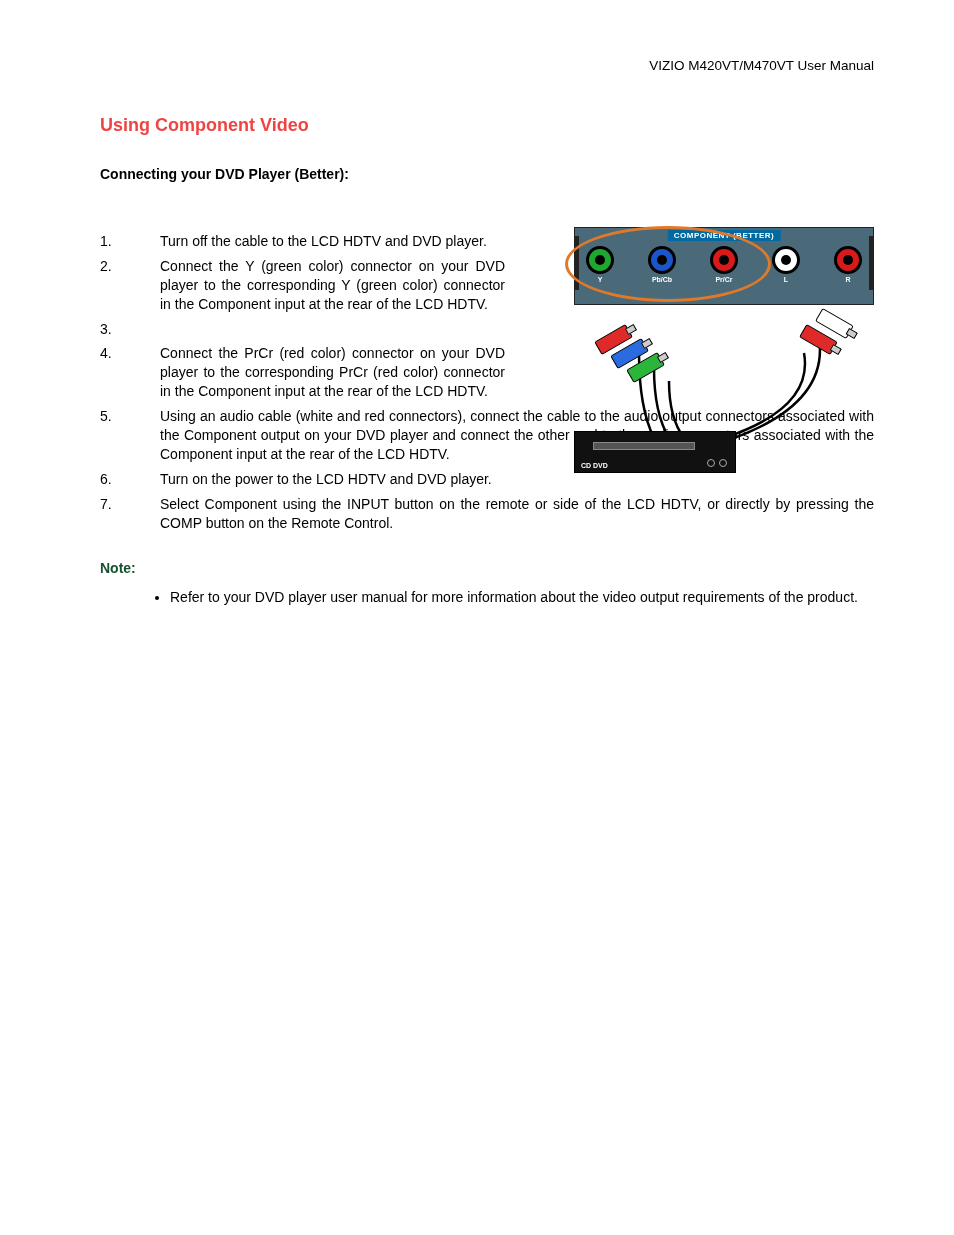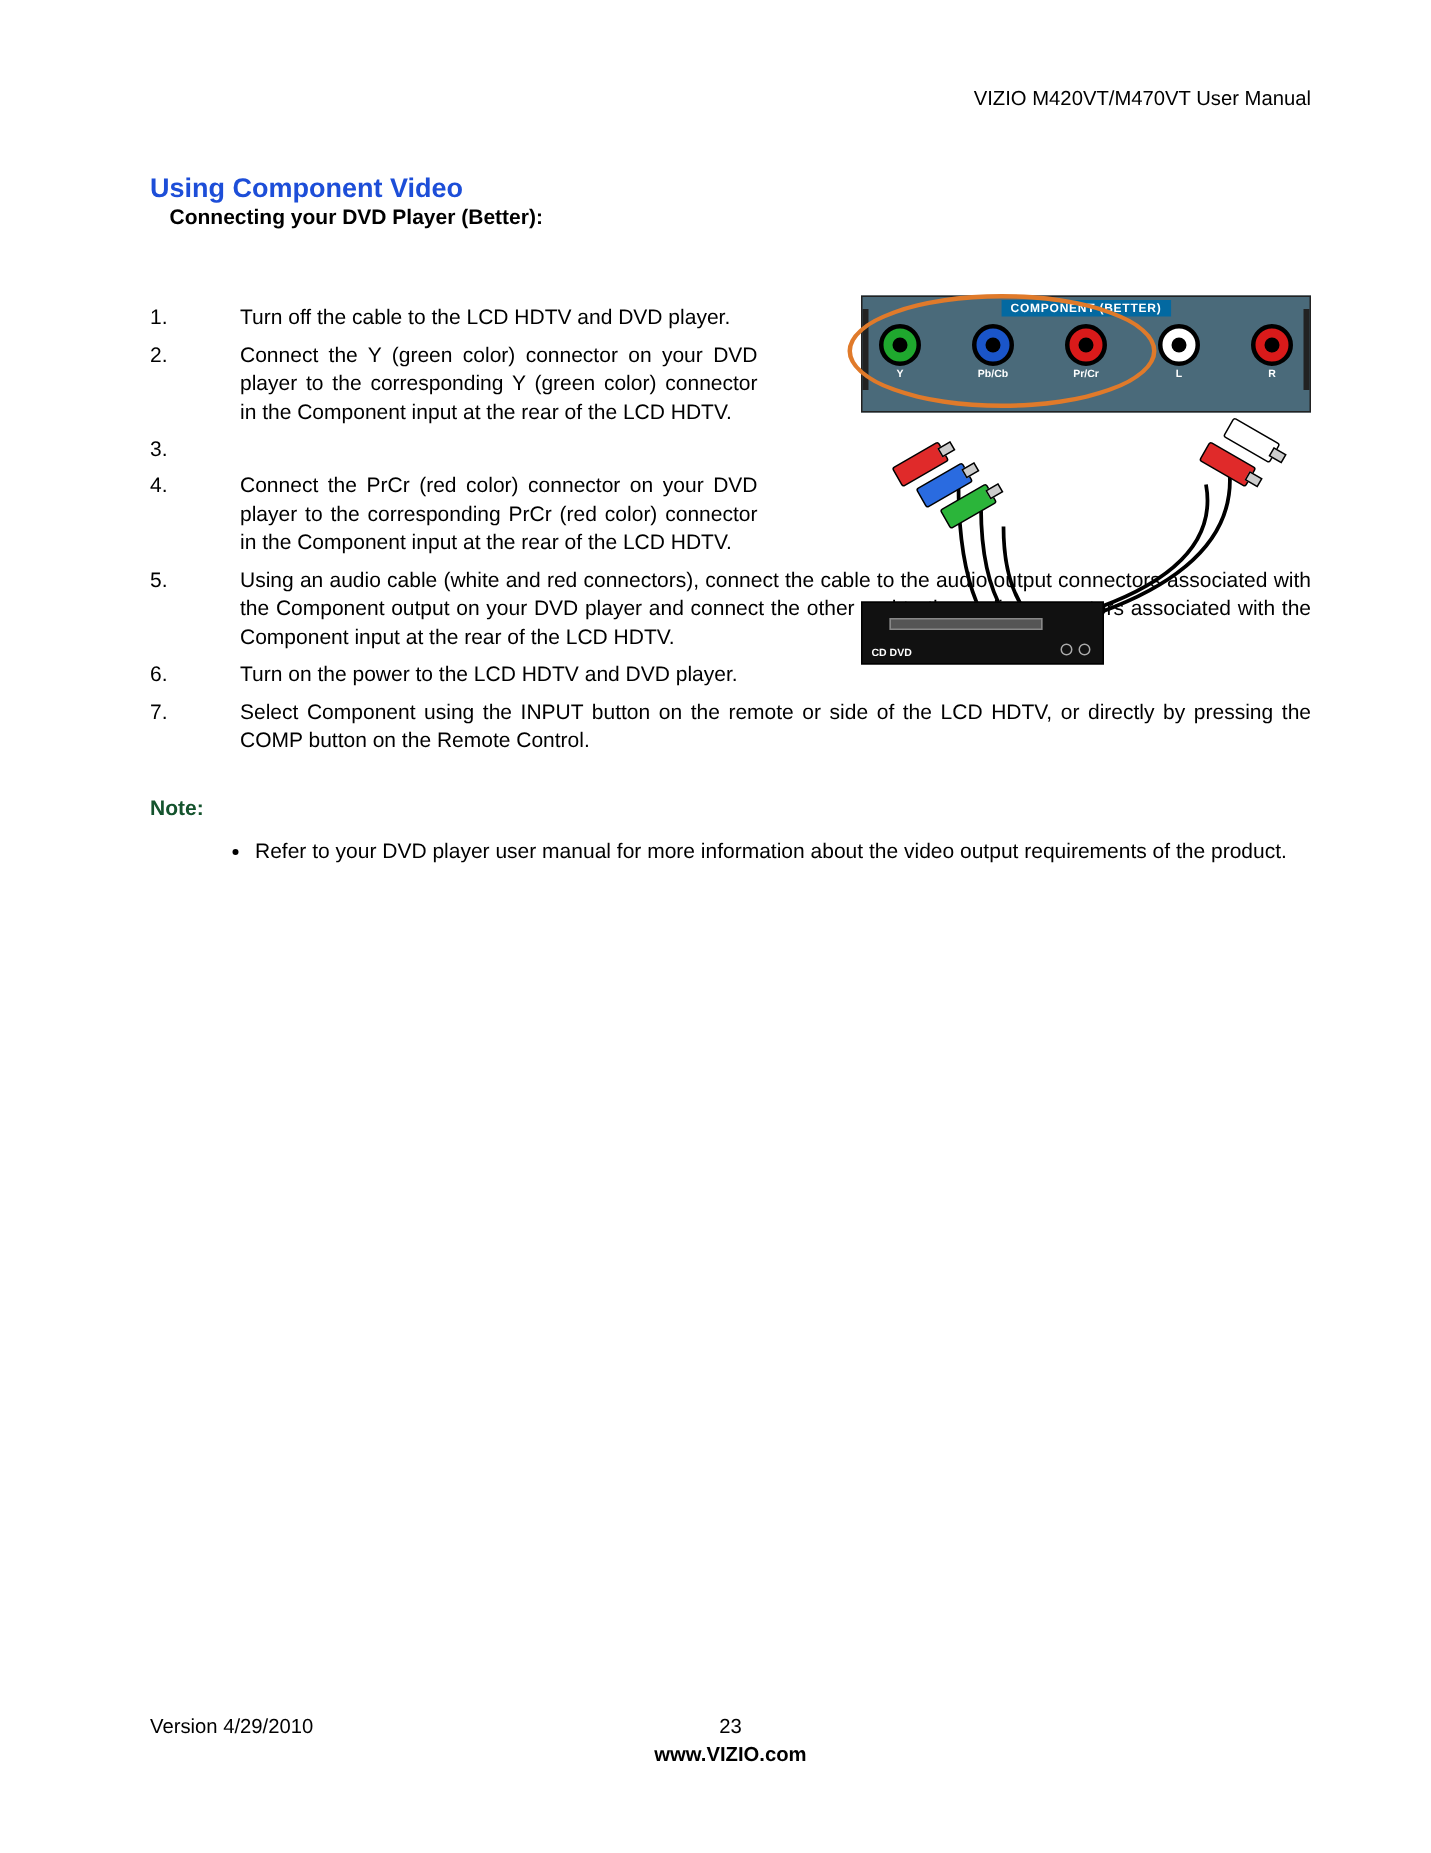--- a/index.html
+++ b/index.html
@@ -20,29 +20,29 @@
     width: 100%;
     height: 100%;
     position: relative;
   }
   .doc-header {
     text-align: right;
     font-size: 13.5px;
     margin-bottom: 42px;
   }
   .section-title {
-    color: #1d4ed8;
+    color: #ef4444;
     font-weight: bold;
     font-size: 18px;
+    margin-bottom: 30px;
   }
   .subhead {
     font-weight: bold;
     font-size: 14px;
     margin-bottom: 50px;
-    margin-left: 13px;
   }
   .content-wrap {
     position: relative;
   }
   ol.steps {
     list-style: none;
     padding: 0;
     margin: 0;
   }
   ol.steps > li {
@@ -346,20 +346,13 @@
         </div>
       </div>
     </div>
   </div>
 
   <div class="note-head">Note:</div>
   <ul class="note-list">
     <li>Refer to your DVD player user manual for more information about the video output requirements of the product.</li>
   </ul>
 
-  <div class="footer">
-    <div class="footer-line1">
-      <span class="ver">Version 4/29/2010</span>
-      <span class="pg">23</span>
-    </div>
-    <div class="footer-line2">www.VIZIO.com</div>
-  </div>
 </div>
 
 </body></html>

